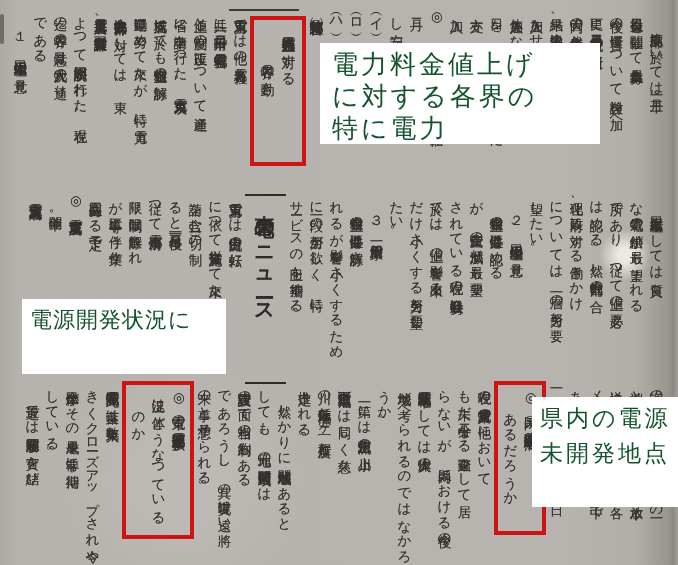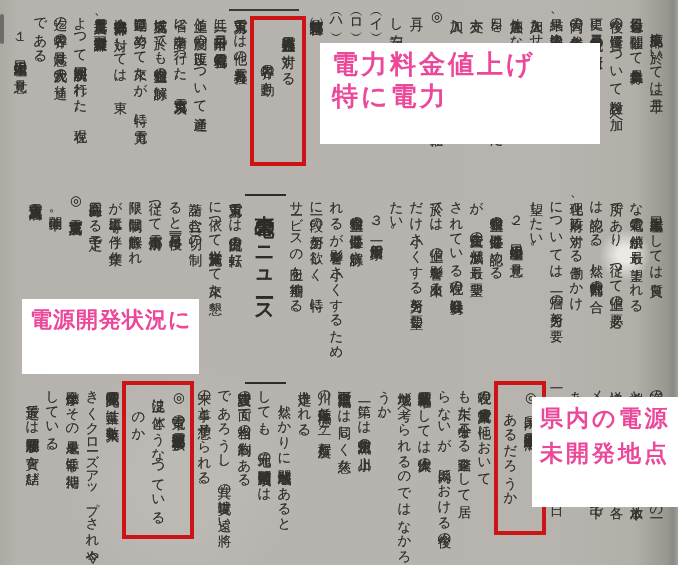--- a/index.html
+++ b/index.html
@@ -31,27 +31,27 @@
   .box-b{height:142px;padding:4px 2px;}
   .news-headline{
     border-top:2.5px solid #2e2c28;border-bottom:2.5px solid #2e2c28;
     margin-top:2px;margin-bottom:2px;height:178px;
     padding:4px 7px;font-size:20px;letter-spacing:3.5px;font-weight:bold;
     color:#2e2c28;
   }
   .rule-top{position:absolute;left:229px;top:9px;width:70px;height:2px;background:#3b3934;}
   .edge-mark{position:absolute;left:0;top:14px;width:4px;height:30px;background:#6e6c67;border-radius:2px;}
   .callout{
-    position:absolute;background:#ffffff;color:#ec4899;
-    font-family:"Liberation Sans","DejaVu Sans",sans-serif;font-weight:bold;
+    position:absolute;background:#ffffff;color:#14532d;
+    font-family:"Liberation Sans","DejaVu Sans",sans-serif;font-weight:normal;
     z-index:5;box-sizing:border-box;
   }
   .callout-line{white-space:pre;}
   .callout-rate{left:320px;top:43px;width:280px;height:101px;padding:5px 12px;font-size:26px;line-height:32px;letter-spacing:3px;}
-  .callout-dev{left:22px;top:299px;width:177px;height:75px;padding:3px 8px;font-size:22px;line-height:35px;letter-spacing:1px;}
+  .callout-dev{left:22px;top:299px;width:204px;height:75px;padding:3px 8px;font-size:22px;line-height:35px;letter-spacing:1px;}
   .callout-undev{left:507px;top:397px;width:166px;height:110px;padding:4px 8px;font-size:23px;line-height:35px;letter-spacing:3px;margin-left:25px;}
 </style>
 </head>
 <body>
 
 <div class="page">
 
   <div class="rule-top"></div>
   <div class="edge-mark"></div>
 
@@ -186,20 +186,21 @@
         <p class="col">きくクローズアップされ今や國</p>
         <p class="col">民全体がその成果を非常に期待</p>
         <p class="col">している。</p>
         <p class="col">　最近では電源開發が實を結び</p>
       </div>
   </div>
 
   <div class="callout callout-rate">
 
   <div class="callout-line">電力料金値上げ</div>
+      <div class="callout-line">に対する各界の</div>
       <div class="callout-line">特に電力</div>
     </div>
   <div class="callout callout-dev">
 
   <div class="callout-line">電源開発状況に</div>
     </div>
   <div class="callout callout-undev">
 
   <div class="callout-line">県内の電源</div>
       <div class="callout-line">未開発地点</div>

